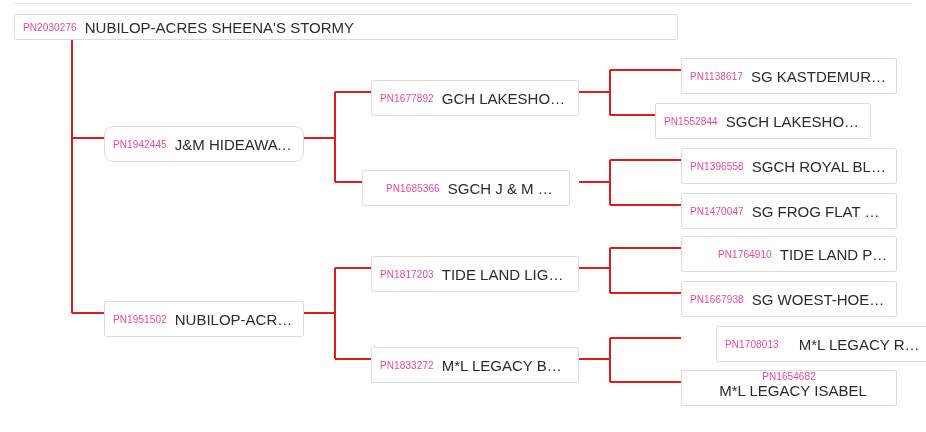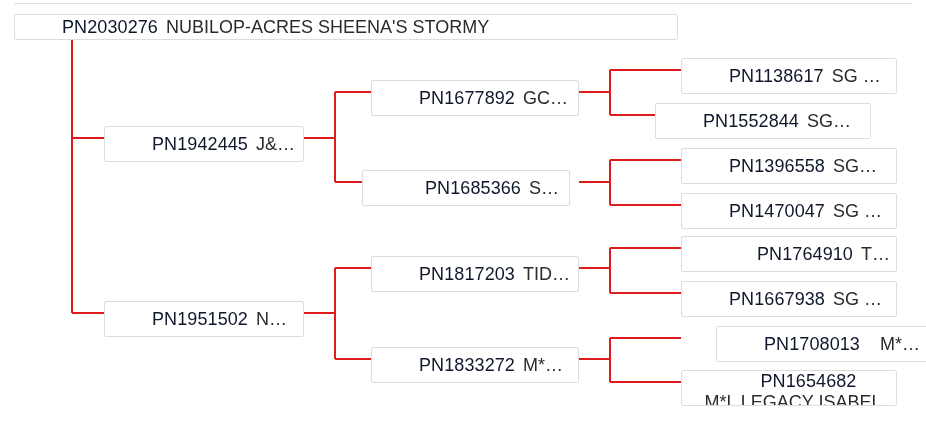--- a/index.html
+++ b/index.html
@@ -44,29 +44,28 @@
     border-radius: 2px;
     display: flex;
     align-items: center;
     height: 36px;
     padding: 0 8px;
     white-space: nowrap;
     overflow: hidden;
     cursor: pointer;
   }
   .node .nid {
-    color: #0f172a;
-    font-size: 18px;
+    color: #ec4899;
+    font-size: 10px;
     letter-spacing: 0.1px;
     flex: 0 0 auto;
-    margin-left: 39px;
   }
   .node .nname {
     color: #2b2b2b;
-    font-size: 18px;
+    font-size: 15px;
     margin-left: 8px;
     overflow: hidden;
     text-overflow: ellipsis;
     white-space: nowrap;
     flex: 1 1 auto;
   }
   .node.root {
     left: 14px;
     top: 14px;
     width: 664px;
@@ -120,21 +119,21 @@
       <path d="M 610,338 L 681,338"></path>
       <path d="M 610,382 L 681,382"></path>
     </g>
   </svg>
 
   <div class="node root">
     <span class="nid">PN2030276</span>
     <span class="nname">NUBILOP-ACRES SHEENA'S STORMY</span>
   </div>
 
-  <div class="node gen2" style="left:104px; top:126px;">
+  <div class="node gen2" style="left:104px; top:126px;border-radius:9px;">
     <span class="nid">PN1942445</span>
     <span class="nname">J&amp;M HIDEAWAY AB A...</span>
   </div>
   <div class="node gen2" style="left:104px; top:301px;">
     <span class="nid">PN1951502</span>
     <span class="nname">NUBILOP-ACRES BEAT...</span>
   </div>
 
   <div class="node gen3" style="left:371px; top:80px;">
     <span class="nid">PN1677892</span>

